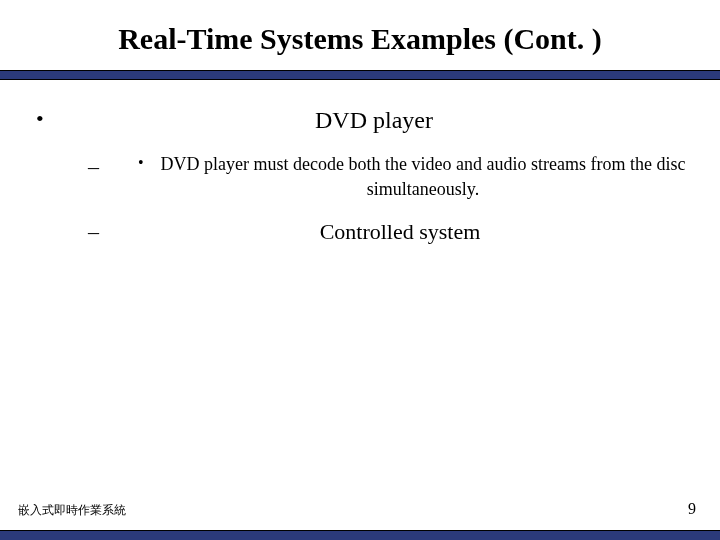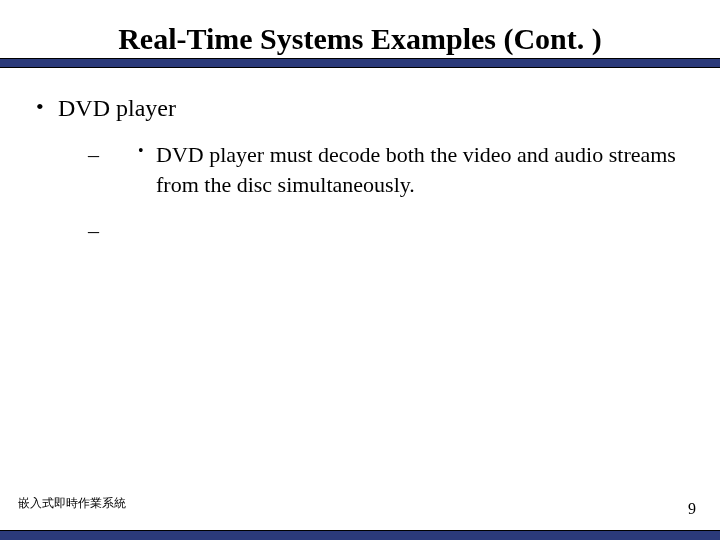--- a/index.html
+++ b/index.html
@@ -17,21 +17,21 @@
     width: 720px;
     height: 540px;
     position: relative;
     box-sizing: border-box;
   }
   .title {
     text-align: center;
     font-weight: bold;
     font-size: 30px;
     padding-top: 22px;
-    padding-bottom: 2px;
+    padding-bottom: 14px;
   }
   .title-rule {
     height: 10px;
     width: 100%;
     background: #2b3a7a; 
     border-top: 1px solid #000;
     border-bottom: 1px solid #000;
     box-sizing: border-box;
   }
   .content {
@@ -42,20 +42,21 @@
   ul.lvl1 {
     list-style: none;
     margin: 0;
     padding: 0;
   }
   ul.lvl1 > li {
     position: relative;
     padding-left: 28px;
     margin: 6px 0 10px 0;
     font-size: 24px;
+    text-align: center;
   }
   ul.lvl1 > li::before {
     content: "•";
     position: absolute;
     left: 6px;
     top: 0;
     font-size: 22px;
   }
   ul.lvl2 {
     list-style: none;
@@ -77,21 +78,21 @@
   }
   ul.lvl3 {
     list-style: none;
     margin: 4px 0 0 0;
     padding: 0 0 0 28px;
   }
   ul.lvl3 > li {
     position: relative;
     padding-left: 18px;
     margin: 16px 0 16px 0;
-    font-size: 22px;
+    font-size: 18px;
   }
   ul.lvl3 > li::before {
     content: "•";
     position: absolute;
     left: 0;
     top: 0;
     font-size: 16px;
   }
   .footer-bar {
     position: absolute;
@@ -99,21 +100,21 @@
     right: 0;
     bottom: 0;
     height: 10px;
     background: #2b3a7a;
     border-top: 1px solid #000;
     box-sizing: border-box;
   }
   .footer-left {
     position: absolute;
     left: 18px;
-    bottom: 28px;
+    bottom: 21px;
     font-size: 12px;
     font-family: "SimSun", "Songti SC", serif;
   }
   .page-number {
     position: absolute;
     right: 24px;
     bottom: 22px;
     font-size: 16px;
   }
 </style>
@@ -131,20 +132,21 @@
         <span>DVD player</span>
         <ul class="lvl2">
           <li>
             <ul class="lvl3">
               <li>
                 <span>DVD player must decode both the video and audio streams from the disc simultaneously.</span>
               </li>
             </ul>
           </li>
           <li>
+            <span>Controlled system</span>
           </li>
         </ul>
       </li>
     </ul>
   </div>
 
   <div class="footer-left">嵌入式即時作業系統</div>
   <div class="page-number">9</div>
   <div class="footer-bar"></div>
 

